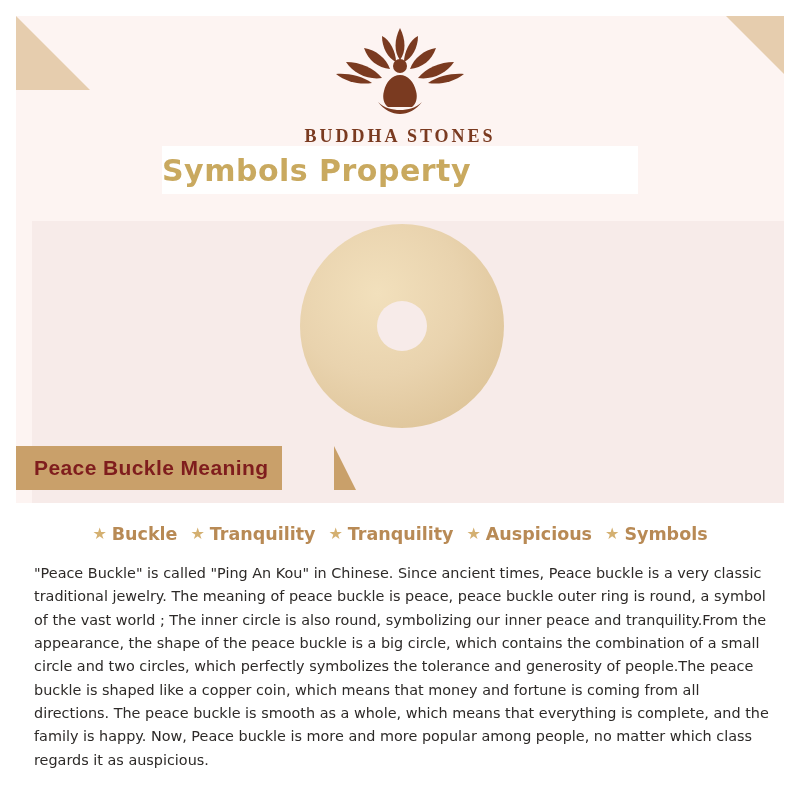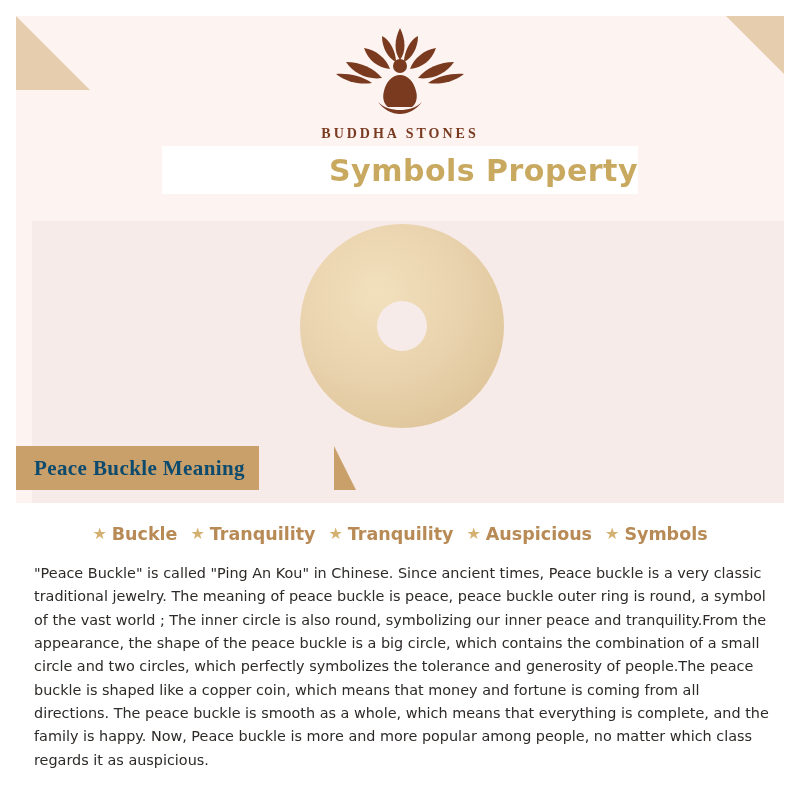--- a/index.html
+++ b/index.html
@@ -100,38 +100,38 @@
     left: 0;
     width: 800px;
     text-align: center;
   }
   .logo-mark {
     display: block;
     margin: 0 auto;
   }
   .brand-name {
     margin-top: 4px;
-    font-size: 14px;
+    font-size: 18px;
     letter-spacing: 3px;
     color: #7a3a20;
     font-weight: bold;
     font-family: "Liberation Serif", serif;
   }
 
   
   .title-band {
     position: absolute;
     top: 146px;
     left: 162px;
     width: 476px;
     height: 48px;
     background: #ffffff;
     display: flex;
     align-items: center;
-    justify-content: flex-end;
+    justify-content: flex-start;
   }
   .title-band .title-text {
     font-size: 30px;
     font-weight: bold;
     color: #c9a95f;
     letter-spacing: 0.5px;
     font-family: "DejaVu Sans", sans-serif;
   }
 
   
@@ -164,25 +164,25 @@
     top: 446px;
     left: 16px;
     height: 44px;
     background: #c9a06a;
     display: flex;
     align-items: center;
     padding-left: 18px;
     padding-right: 14px;
   }
   .ribbon-text {
-    color: #0c4a6e;
+    color: #7f1d1d;
     font-size: 21px;
     font-weight: bold;
     letter-spacing: 0.4px;
-    font-family: Liberation Serif, serif;
+    font-family: Liberation Sans, sans-serif;
   }
   .ribbon-tail {
     position: absolute;
     top: 446px;
     left: 334px;
     width: 0; height: 0;
     border-style: solid;
     border-width: 44px 0 0 22px;
     border-color: transparent transparent transparent #c9a06a;
   }

